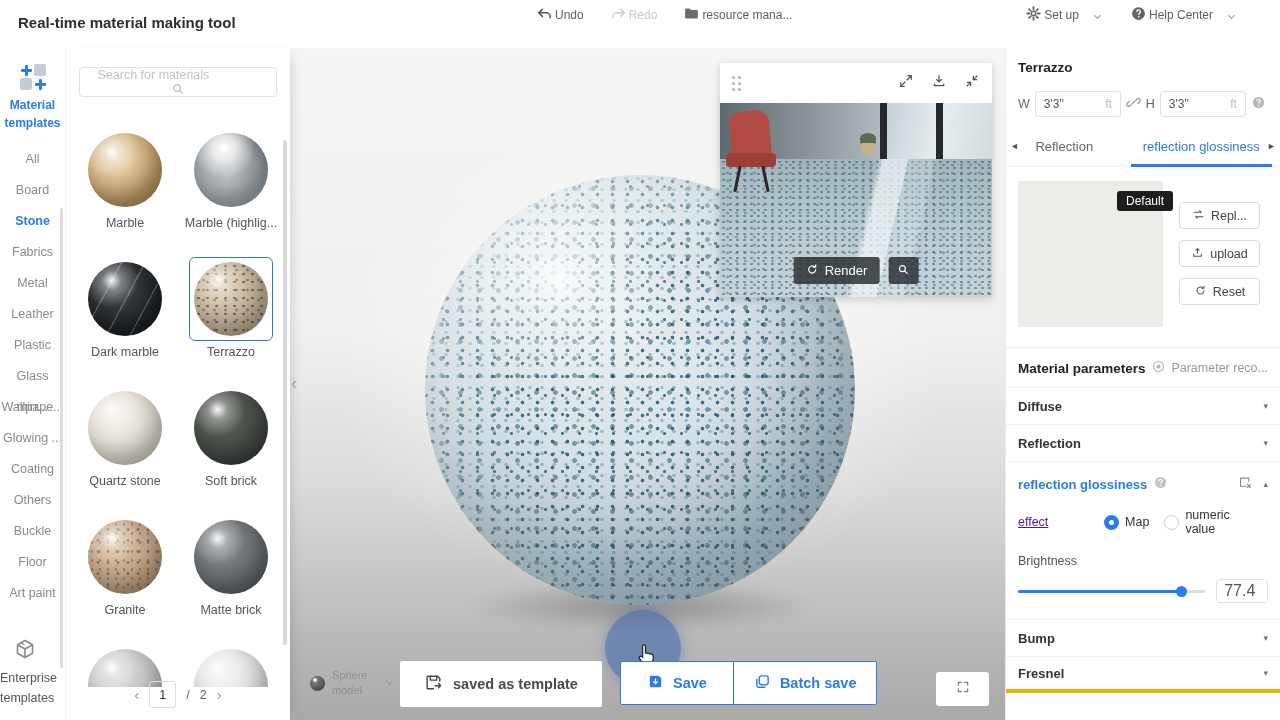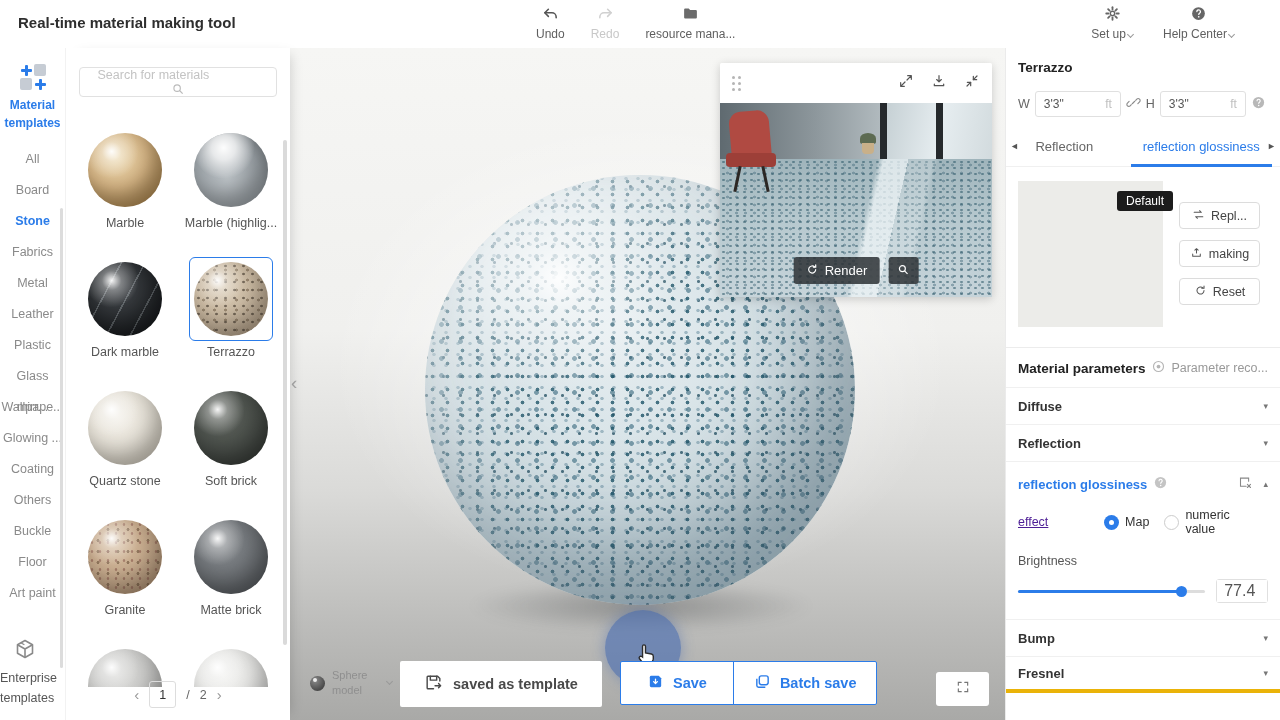--- a/index.html
+++ b/index.html
@@ -5,24 +5,24 @@
   * { margin:0; padding:0; box-sizing:border-box; }
   html,body { width:1280px; height:720px; overflow:hidden; }
   body { font-family:"Liberation Sans", sans-serif; background:#fff; color:#333; }
   .stage { position:relative; width:1280px; height:720px; background:#fff; }
 
   
   .topbar { position:relative; height:48px; background:#fff; }
   .app-title { position:absolute; left:18px; top:14px; font-size:15px; font-weight:bold; color:#2e2e2e; }
   .topbar-center { position:absolute; left:536px; top:5px; display:flex; gap:26px; }
   .topbar-right { position:absolute; right:46px; top:5px; display:flex; gap:30px; }
-  .tb-tool { display:flex; flex-direction:column; align-items:center; gap:2px; font-size:12px; color:#5f5f5f; cursor:pointer; }
+  .tb-tool { display:flex; flex-direction:row; align-items:center; gap:2px; font-size:12px; color:#5f5f5f; cursor:pointer; }
   .tb-tool svg { width:17px; height:17px; }
   .tb-tool.disabled { color:#c8c8c8; }
-  .tb-label-row { display:flex; align-items:flex-end; gap:2px; }
+  .tb-label-row { display:flex; align-items:flex-end; gap:16px; }
   .chev { width:5px; height:5px; border-right:1px solid #999; border-bottom:1px solid #999; transform:rotate(45deg); margin-bottom:4px; }
 
   
   .main { display:flex; height:672px; }
 
   
   .leftnav { width:65px; background:#fff; position:relative; text-align:center; flex:none; }
   .tpl-icon { width:26px; height:26px; margin:16px auto 6px; display:grid; grid-template-columns:12px 12px; grid-template-rows:12px 12px; gap:2px; }
   .tpl-cell { position:relative; }
   .tpl-cell.sq { background:#c6ccd4; border-radius:2px; }
@@ -506,21 +506,21 @@
             <span><svg viewBox="0 0 24 24" fill="none" stroke="#555" stroke-width="1.9" stroke-linecap="round" stroke-linejoin="round">
                   <path d="M4 8h13m0 0-3-3M20 16H7m0 0 3 3"></path>
                 </svg></span>
             <span>Repl...</span>
           </button>
           <button class="tex-btn">
             <span><svg viewBox="0 0 24 24" fill="none" stroke="#555" stroke-width="1.9" stroke-linecap="round" stroke-linejoin="round">
                   <path d="M12 13V5M9 7.8 12 5l3 2.8"></path>
                   <path d="M5 15v4h14v-4"></path>
                 </svg></span>
-            <span>making</span>
+            <span>upload</span>
           </button>
           <button class="tex-btn">
             <span><svg viewBox="0 0 24 24" fill="none" stroke="#555" stroke-width="1.9" stroke-linecap="round">
                   <path d="M18.5 12a6.5 6.5 0 1 1-2-4.7"></path>
                   <path d="M18.5 3.5v4.2h-4.2"></path>
                 </svg></span>
             <span>Reset</span>
           </button>
         </div>
       </div>

